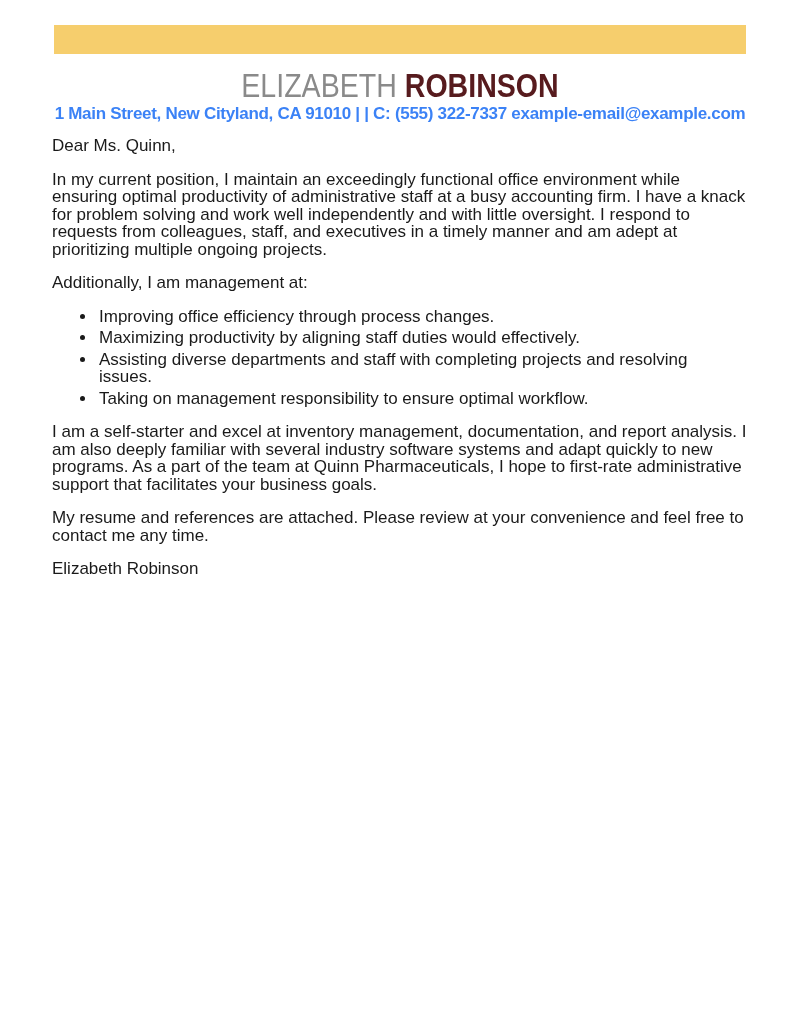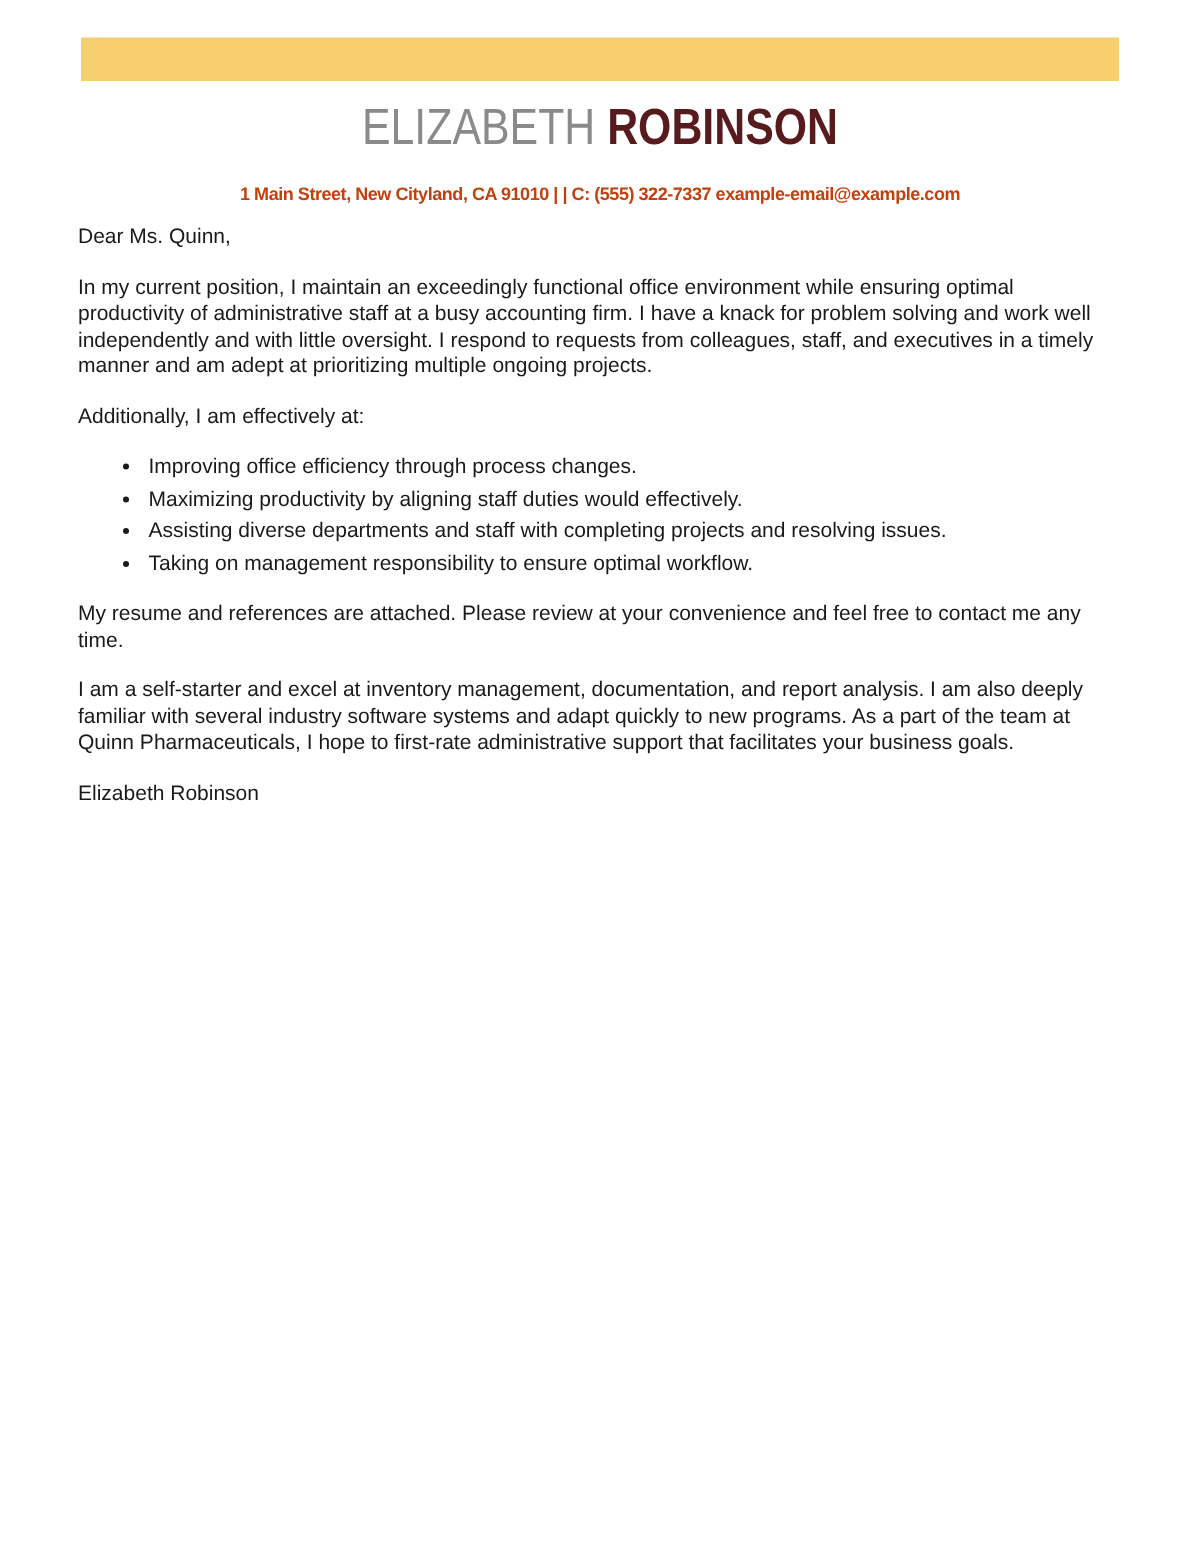--- a/index.html
+++ b/index.html
@@ -25,30 +25,30 @@
     font-size: 34px;
     line-height: 1.1;
     white-space: nowrap;
     transform: scaleX(0.84);
     transform-origin: 50% 50%;
     font-weight: 400;
   }
   .name-first { font-weight: 400; }
   .name-last  { font-weight: 700; }
   .contact-line {
-    margin-top: 18px;
+    margin-top: 0;
     text-align: center;
-    font-size: 12px;
+    font-size: 17px;
     font-weight: 700;
     letter-spacing: -0.3px;
-    color: #c2410c;
+    color: #3b82f6;
   }
   .letter-body {
     margin: 13px 52px 0 52px;
-    font-size: 14px;
+    font-size: 17px;
     line-height: 17.5px;
   }
   .letter-body p {
     margin: 0 0 16px 0;
   }
   ul.proficiency-list {
     list-style: disc;
     margin: 0 0 16px 0;
     padding: 0 0 0 41px;
   }
@@ -71,30 +71,30 @@
 
   <div class="contact-line">1 Main Street, New Cityland, CA 91010 | | C: (555) 322-7337 example-email@example.com</div>
 
   <div class="letter-body">
 
     <p>Dear Ms. Quinn,</p>
 
 
     <p>In my current position, I maintain an exceedingly functional office environment while ensuring optimal productivity of administrative staff at a busy accounting firm. I have a knack for problem solving and work well independently and with little oversight. I respond to requests from colleagues, staff, and executives in a timely manner and am adept at prioritizing multiple ongoing projects.</p>
 
-    <p>Additionally, I am effectively at:</p>
+    <p>Additionally, I am management at:</p>
 
     <ul class="proficiency-list">
       <li>Improving office efficiency through process changes.</li>
       <li>Maximizing productivity by aligning staff duties would effectively.</li>
       <li>Assisting diverse departments and staff with completing projects and resolving issues.</li>
       <li>Taking on management responsibility to ensure optimal workflow.</li>
     </ul>
 
+    <p>I am a self-starter and excel at inventory management, documentation, and report analysis. I am also deeply familiar with several industry software systems and adapt quickly to new programs. As a part of the team at Quinn Pharmaceuticals, I hope to first-rate administrative support that facilitates your business goals.</p>
+
     <p>My resume and references are attached. Please review at your convenience and feel free to contact me any time.</p>
-
-    <p>I am a self-starter and excel at inventory management, documentation, and report analysis. I am also deeply familiar with several industry software systems and adapt quickly to new programs. As a part of the team at Quinn Pharmaceuticals, I hope to first-rate administrative support that facilitates your business goals.</p>
 
 
     <p class="signature-name">Elizabeth Robinson</p>
 
   </div>
 </div>
 
 </body></html>

